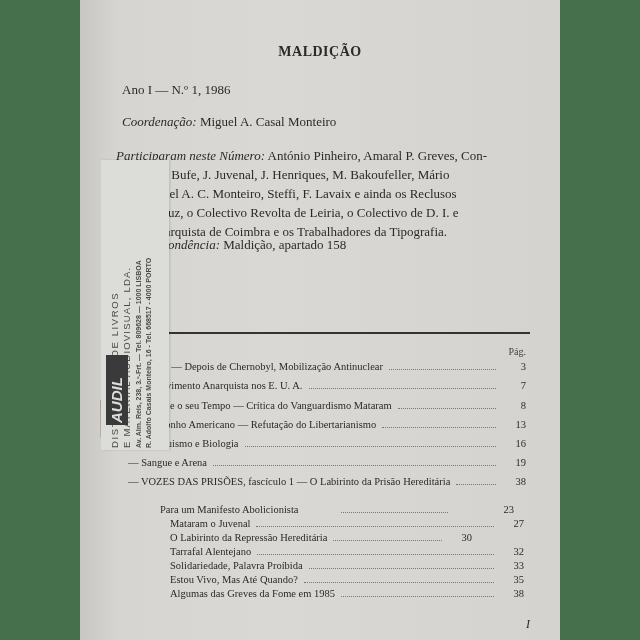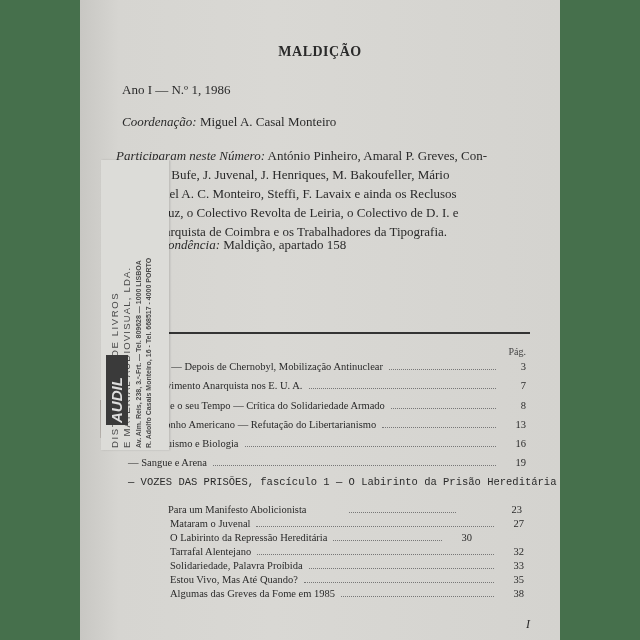--- a/index.html
+++ b/index.html
@@ -60,46 +60,46 @@
       <span class="t">. — Depois de Chernobyl, Mobilização Antinuclear</span>
       <span class="dots"></span>
       <span class="n">3</span>
     </div>
   <div class="toc" style="top:380px;left:86px;width:360px;">
       <span class="t">vimento Anarquista nos E. U. A.</span>
       <span class="dots"></span>
       <span class="n">7</span>
     </div>
   <div class="toc" style="top:400px;left:90px;width:356px;">
-      <span class="t">e o seu Tempo — Crítica do Solidariedade Armado</span>
+      <span class="t">e o seu Tempo — Crítica do Vanguardismo Mataram</span>
       <span class="dots"></span>
       <span class="n">8</span>
     </div>
   <div class="toc" style="top:419px;left:48px;width:398px;">
       <span class="t">— Um Sonho Americano — Refutação do Libertarianismo</span>
       <span class="dots"></span>
       <span class="n">13</span>
     </div>
   <div class="toc" style="top:438px;left:48px;width:398px;">
       <span class="t">— Anarquismo e Biologia</span>
       <span class="dots"></span>
       <span class="n">16</span>
     </div>
   <div class="toc" style="top:457px;left:48px;width:398px;">
       <span class="t">— Sangue e Arena</span>
       <span class="dots"></span>
       <span class="n">19</span>
     </div>
-  <div class="toc" style="top:476px;left:48px;width:398px;font-family:Liberation Mono, monospace;">
+  <div class="toc" style="top:476px;left:48px;width:398px;">
       <span class="t">— VOZES DAS PRISÕES, fascículo 1 — O Labirinto da Prisão Hereditária</span>
       <span class="dots"></span>
       <span class="n">38</span>
     </div>
 
-  <div class="toc" style="top:504px;left:88px;width:354px;gap:36px;">
+  <div class="toc" style="top:504px;left:80px;width:354px;gap:36px;">
       <span class="t">Para um Manifesto Abolicionista</span>
       <span class="dots"></span>
       <span class="n">23</span>
     </div>
   <div class="toc" style="top:518px;left:90px;width:354px;">
       <span class="t">Mataram o Juvenal</span>
       <span class="dots"></span>
       <span class="n">27</span>
     </div>
   <div class="toc" style="top:532px;left:90px;width:302px;">

